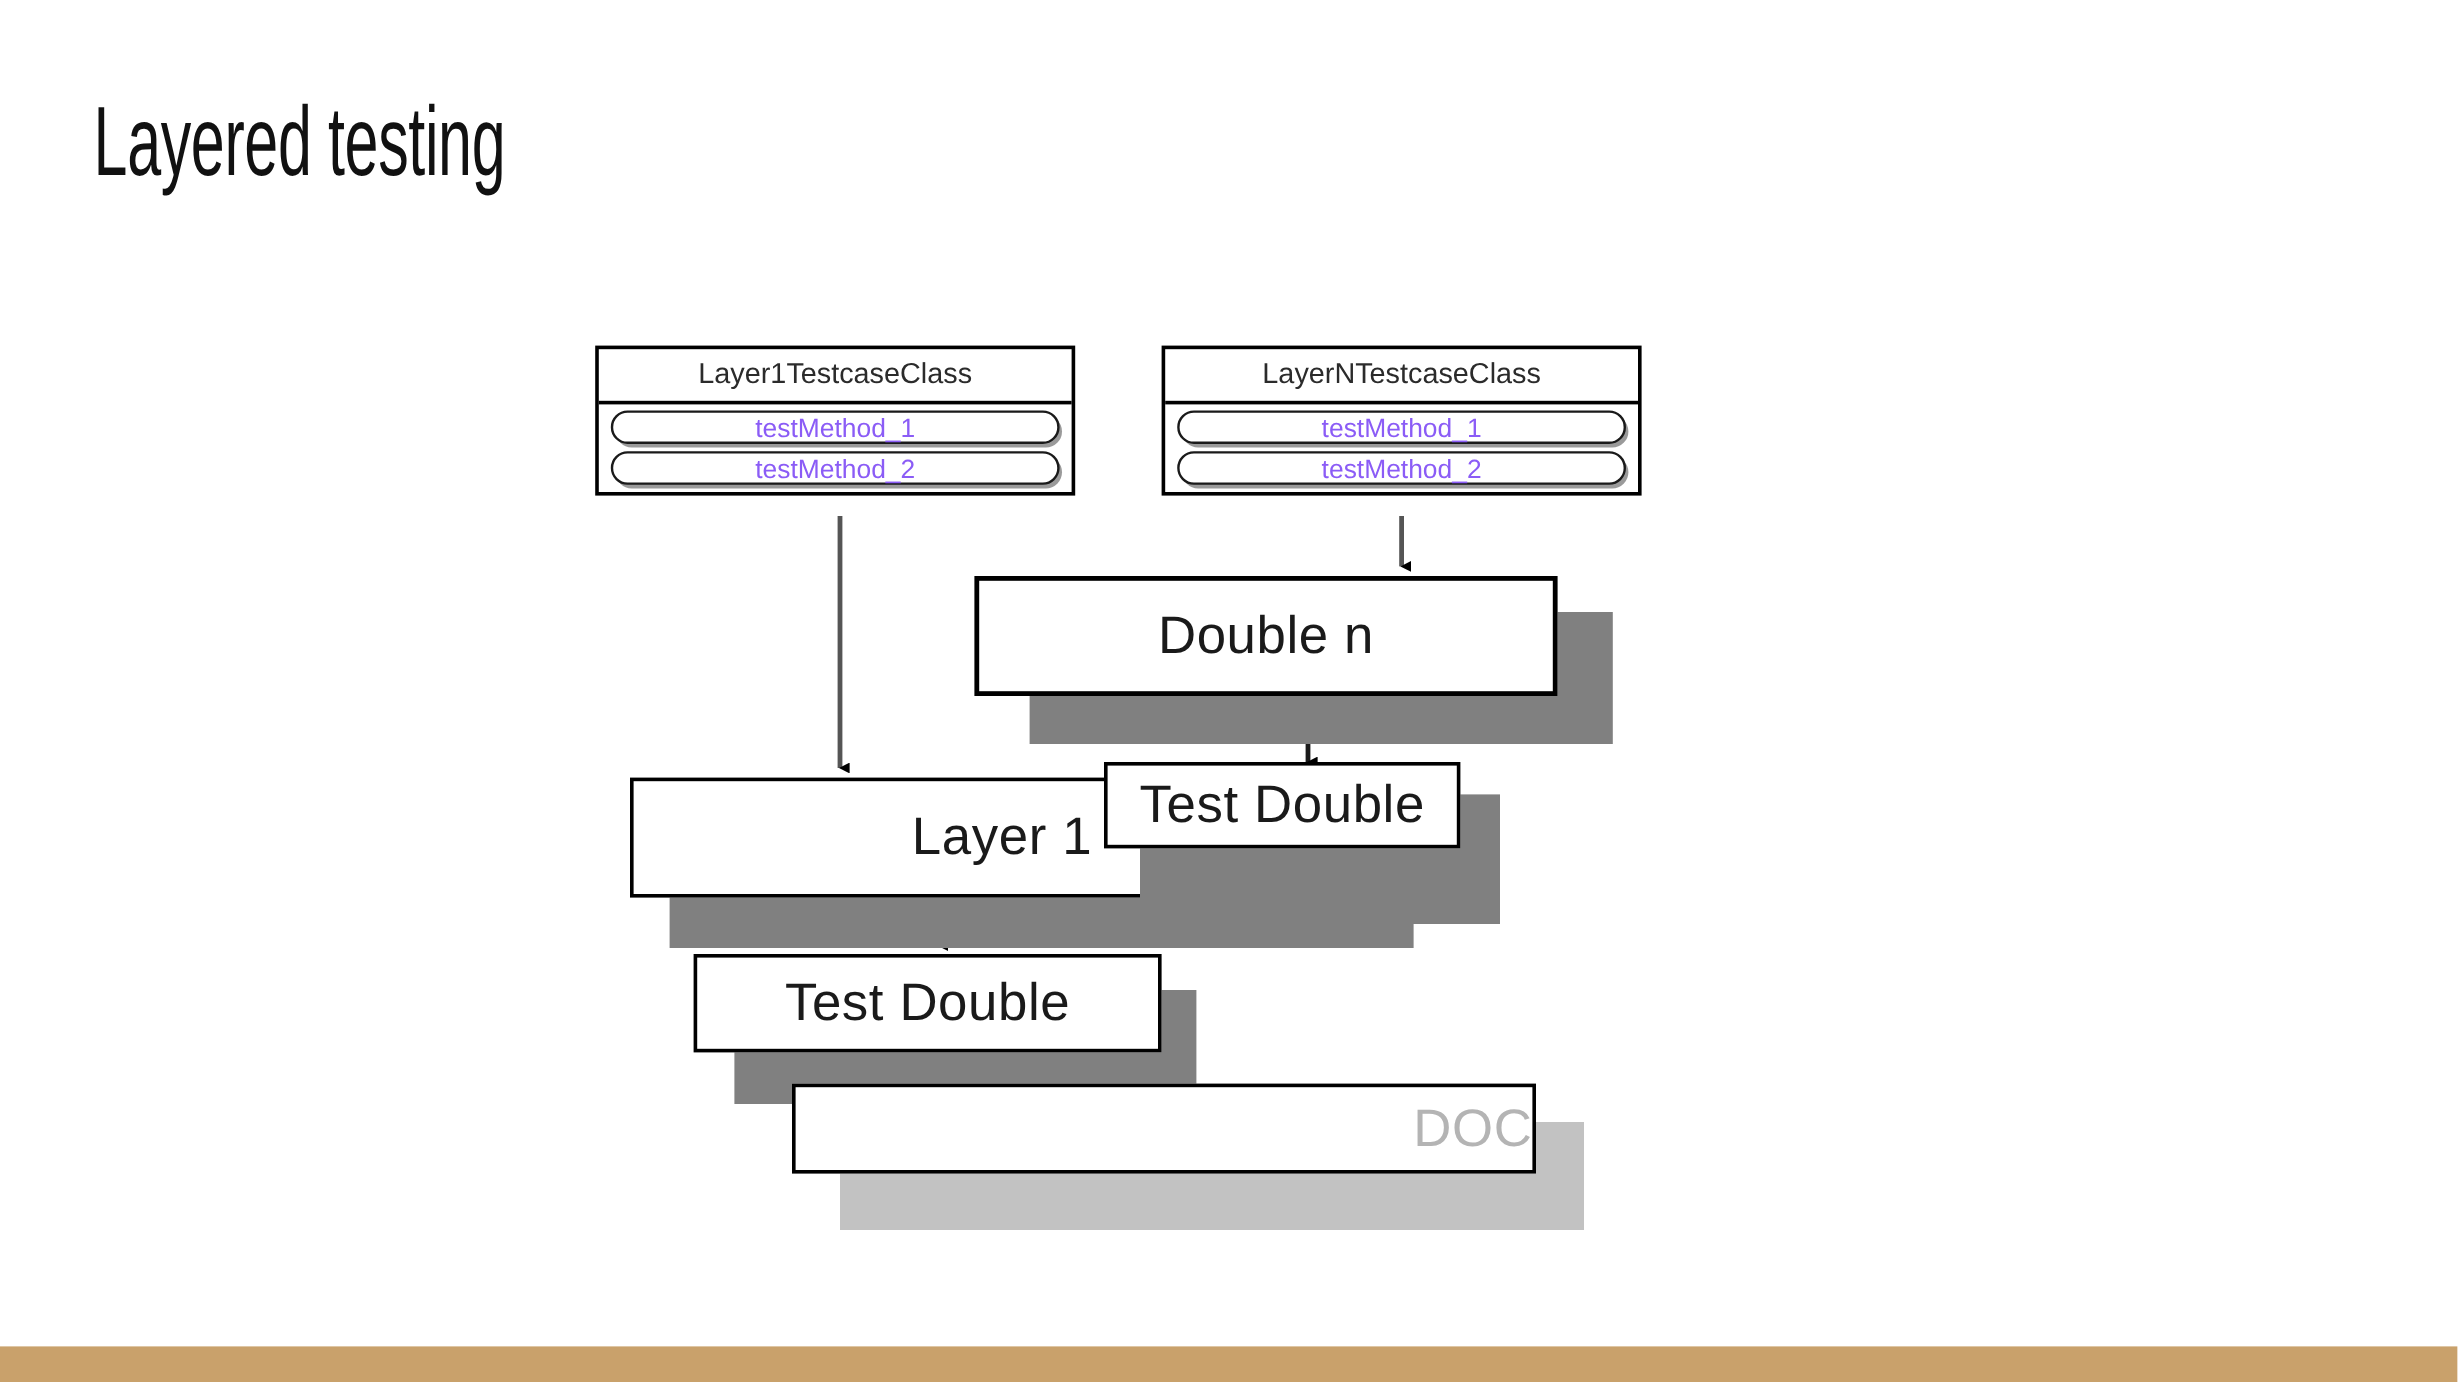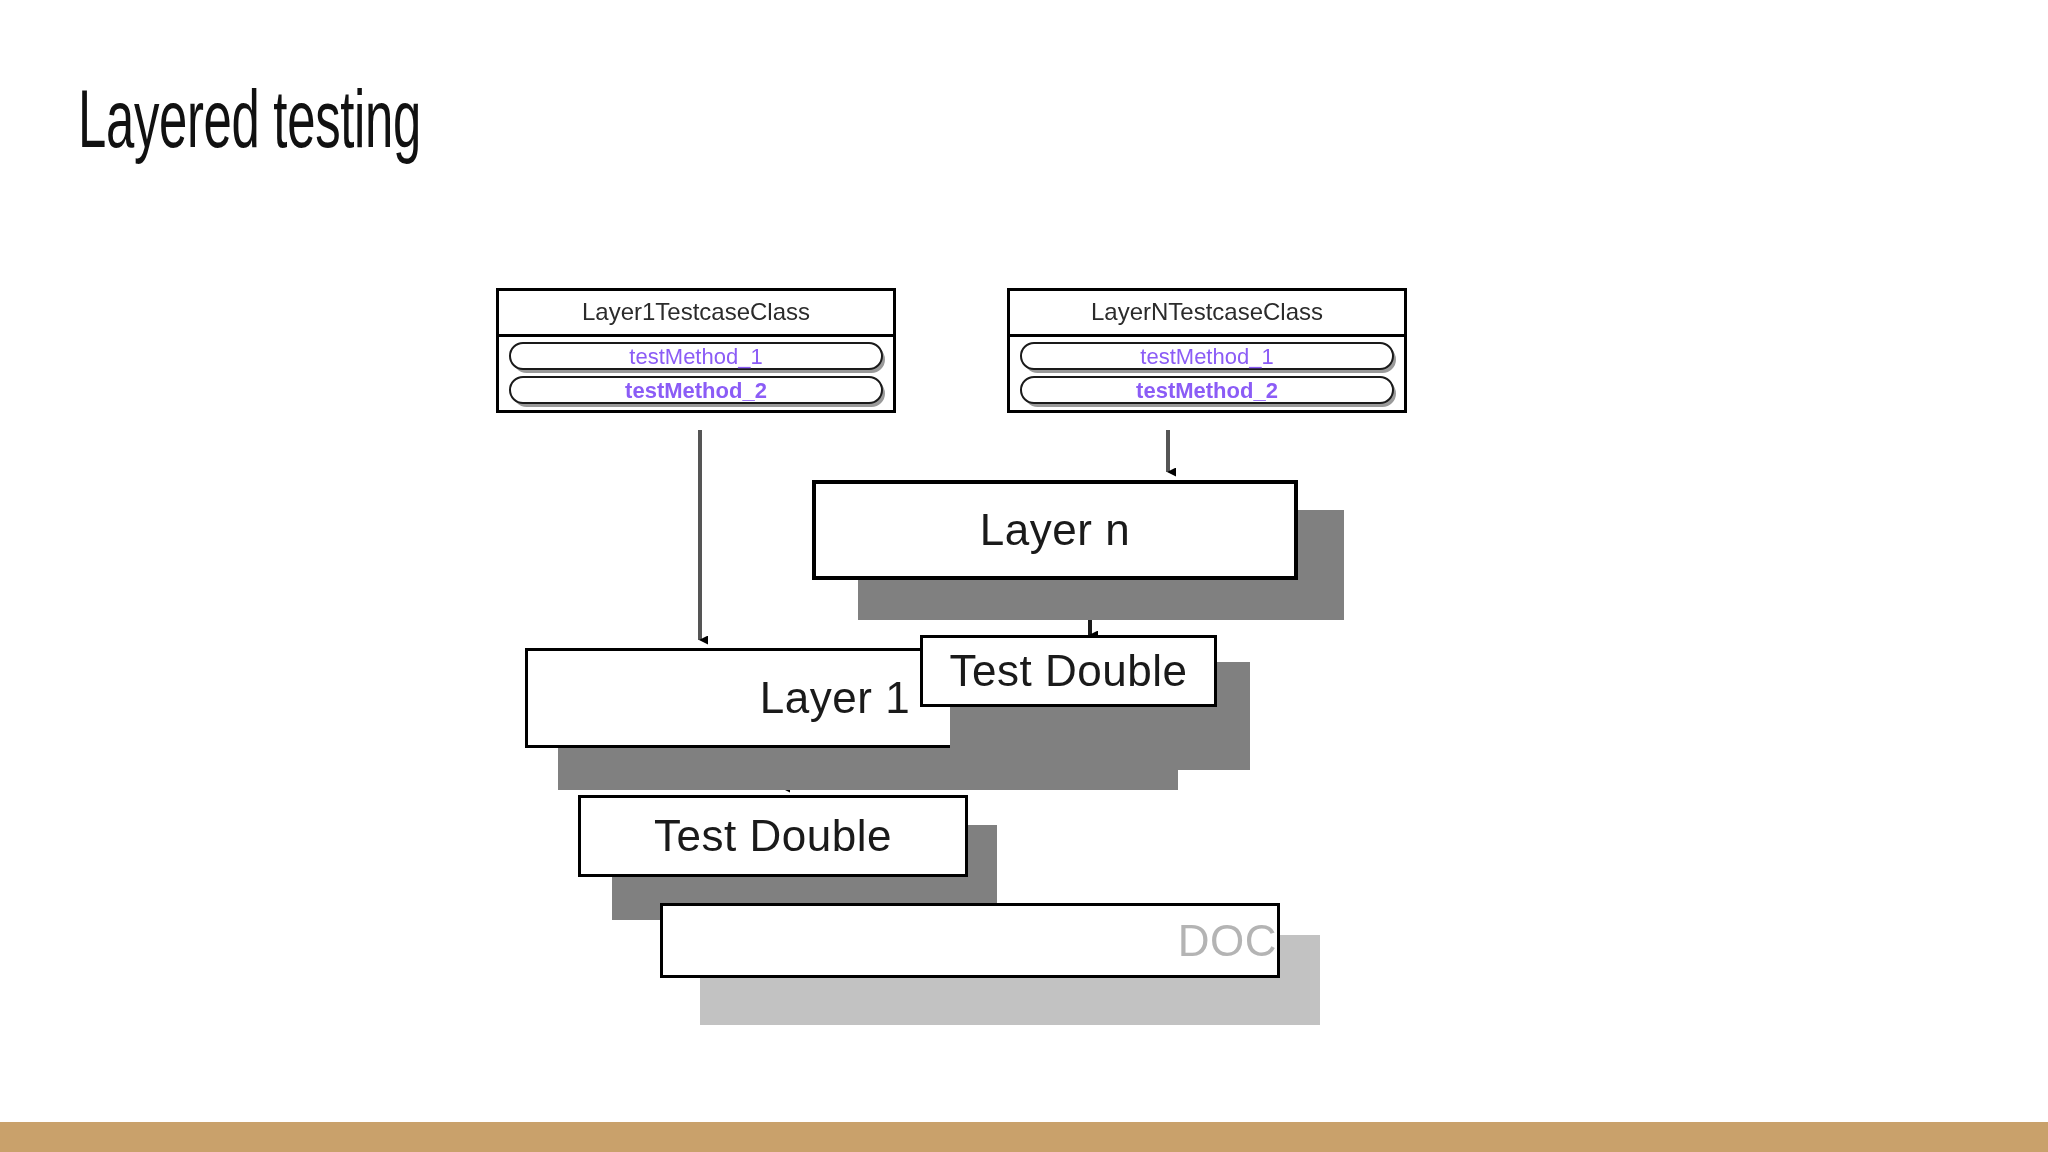--- a/index.html
+++ b/index.html
@@ -65,21 +65,21 @@
     white-space: nowrap;
   }
   .uml-methods {
     padding: 5px 10px 6px 10px;
   }
   .uml-method {
     position: relative;
     margin: 0 0 6px 0;
     height: 28px;
   }
-  .uml-method:last-child { margin-bottom: 0; font-weight: bold; }
+  .uml-method:last-child { margin-bottom: 0; }
   .uml-method-shadow {
     position: absolute;
     left: 4px;
     top: 4px;
     right: -2px;
     bottom: -3px;
     background: #9a9a9a;
     border-radius: 16px;
   }
   .uml-method-pill {
@@ -166,37 +166,37 @@
         <div class="uml-method-shadow"></div>
         <div class="uml-method-pill">testMethod_1</div>
       </div>
       <div class="uml-method">
         <div class="uml-method-shadow"></div>
         <div class="uml-method-pill">testMethod_2</div>
       </div>
     </div>
   </div>
 
-  <div class="uml-class" style="left:968px; top:288px; width:400px;margin-left:39px;">
+  <div class="uml-class" style="left:968px; top:288px; width:400px;">
     <div class="uml-class-name">LayerNTestcaseClass</div>
     <div class="uml-methods">
       <div class="uml-method">
         <div class="uml-method-shadow"></div>
         <div class="uml-method-pill">testMethod_1</div>
       </div>
       <div class="uml-method">
         <div class="uml-method-shadow"></div>
         <div class="uml-method-pill">testMethod_2</div>
       </div>
     </div>
   </div>
 
   <div class="layer-shadow" style="left: 858px; top: 510px; width: 486px; height: 110px; background: rgb(128, 128, 128);"></div>
   <div class="layer-box" style="left:812px; top:480px; width:486px; height:100px;">
-    <span class="layer-label">Layer n</span>
+    <span class="layer-label">Double n</span>
   </div>
 
   <div class="layer-shadow" style="left: 558px; top: 678px; width: 620px; height: 112px; background: rgb(128, 128, 128);"></div>
   <div class="layer-box thin" style="left:525px; top:648px; width:620px; height:100px;justify-content:center;">
     <span class="layer-label">Layer 1</span>
   </div>
 
   <div class="layer-shadow" style="left: 950px; top: 662px; width: 300px; height: 108px; background: rgb(128, 128, 128);"></div>
   <div class="layer-box thin" style="left:920px; top:635px; width:297px; height:72px;">
     <span class="layer-label">Test Double</span>

